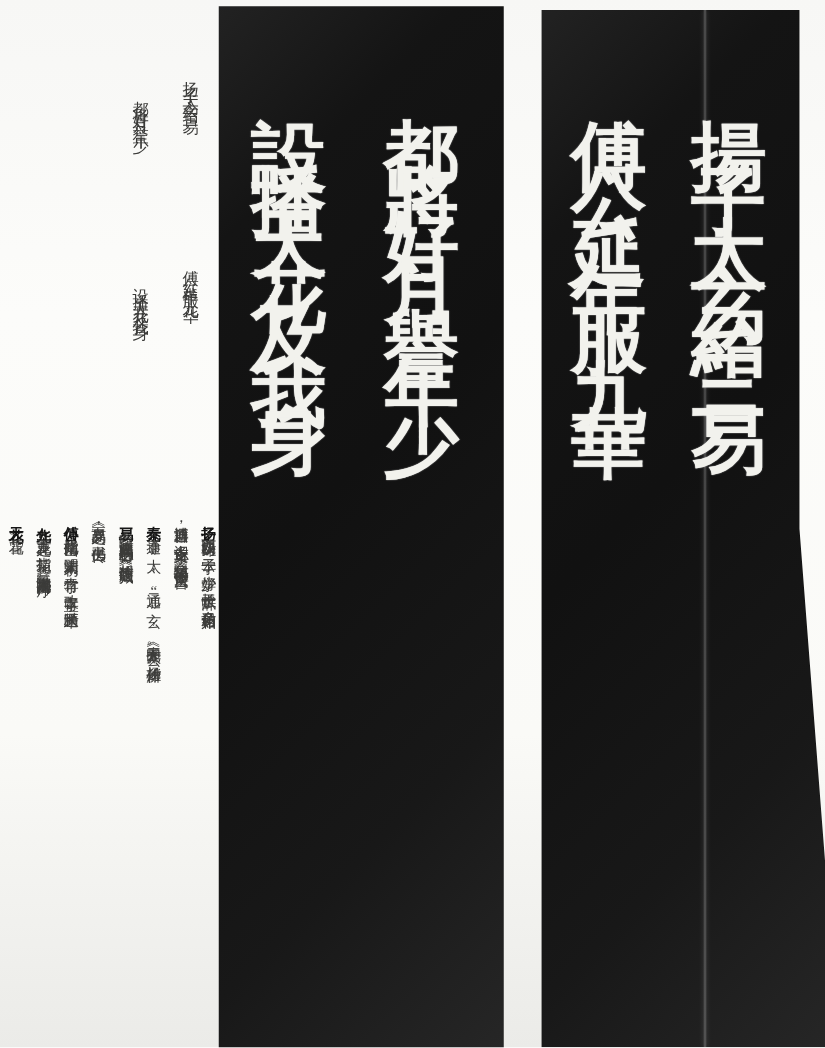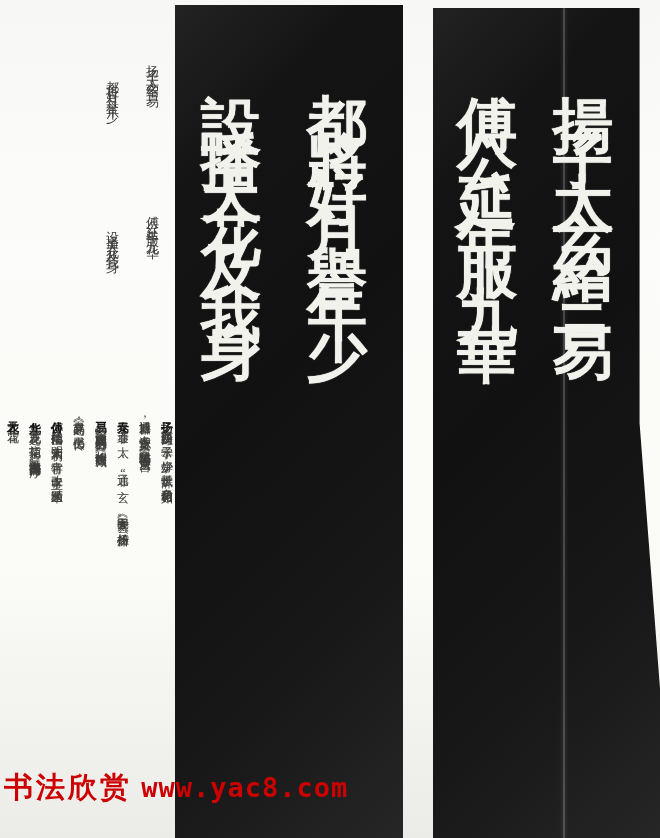--- a/index.html
+++ b/index.html
@@ -125,18 +125,14 @@
     <p><span class="entry-head">扬子</span><span>即西汉扬雄，字子云，少好学，长于辞赋，多仿司马相如</span></p>
     <p><span>博通群籍，多识古文奇字。仿《易》《论语》作《太玄》《法言》。</span></p>
     <p><span class="entry-head">泰元</span><span>泰通“太”，元通“玄”，泰元即《太玄》。扬雄所作。</span></p>
     <p><span class="entry-head">三易</span><span>《连山》《归藏》《周易》的合称。相传《连山》《归藏》</span></p>
     <p><span>夏商之《易》，书已失传。</span></p>
     <p><span class="entry-head">傅公</span><span>疑此指傅山，明末清初人，字青竹，改字青主。精通医术。</span></p>
     <p><span class="entry-head">九华</span><span>重九之花，指菊花。见晋陶潜《九日闲居》诗序。</span></p>
     <p><span class="entry-head">天花</span><span>雪花。</span></p>
   </div>
 
-  <div class="watermark" style="color: rgb(204, 0, 0);">
-    <span class="wm-cn">书法欣赏</span>
-    <span class="wm-url">www.yac8.com</span>
-  </div>
 
 </div>
 
 </body></html>

